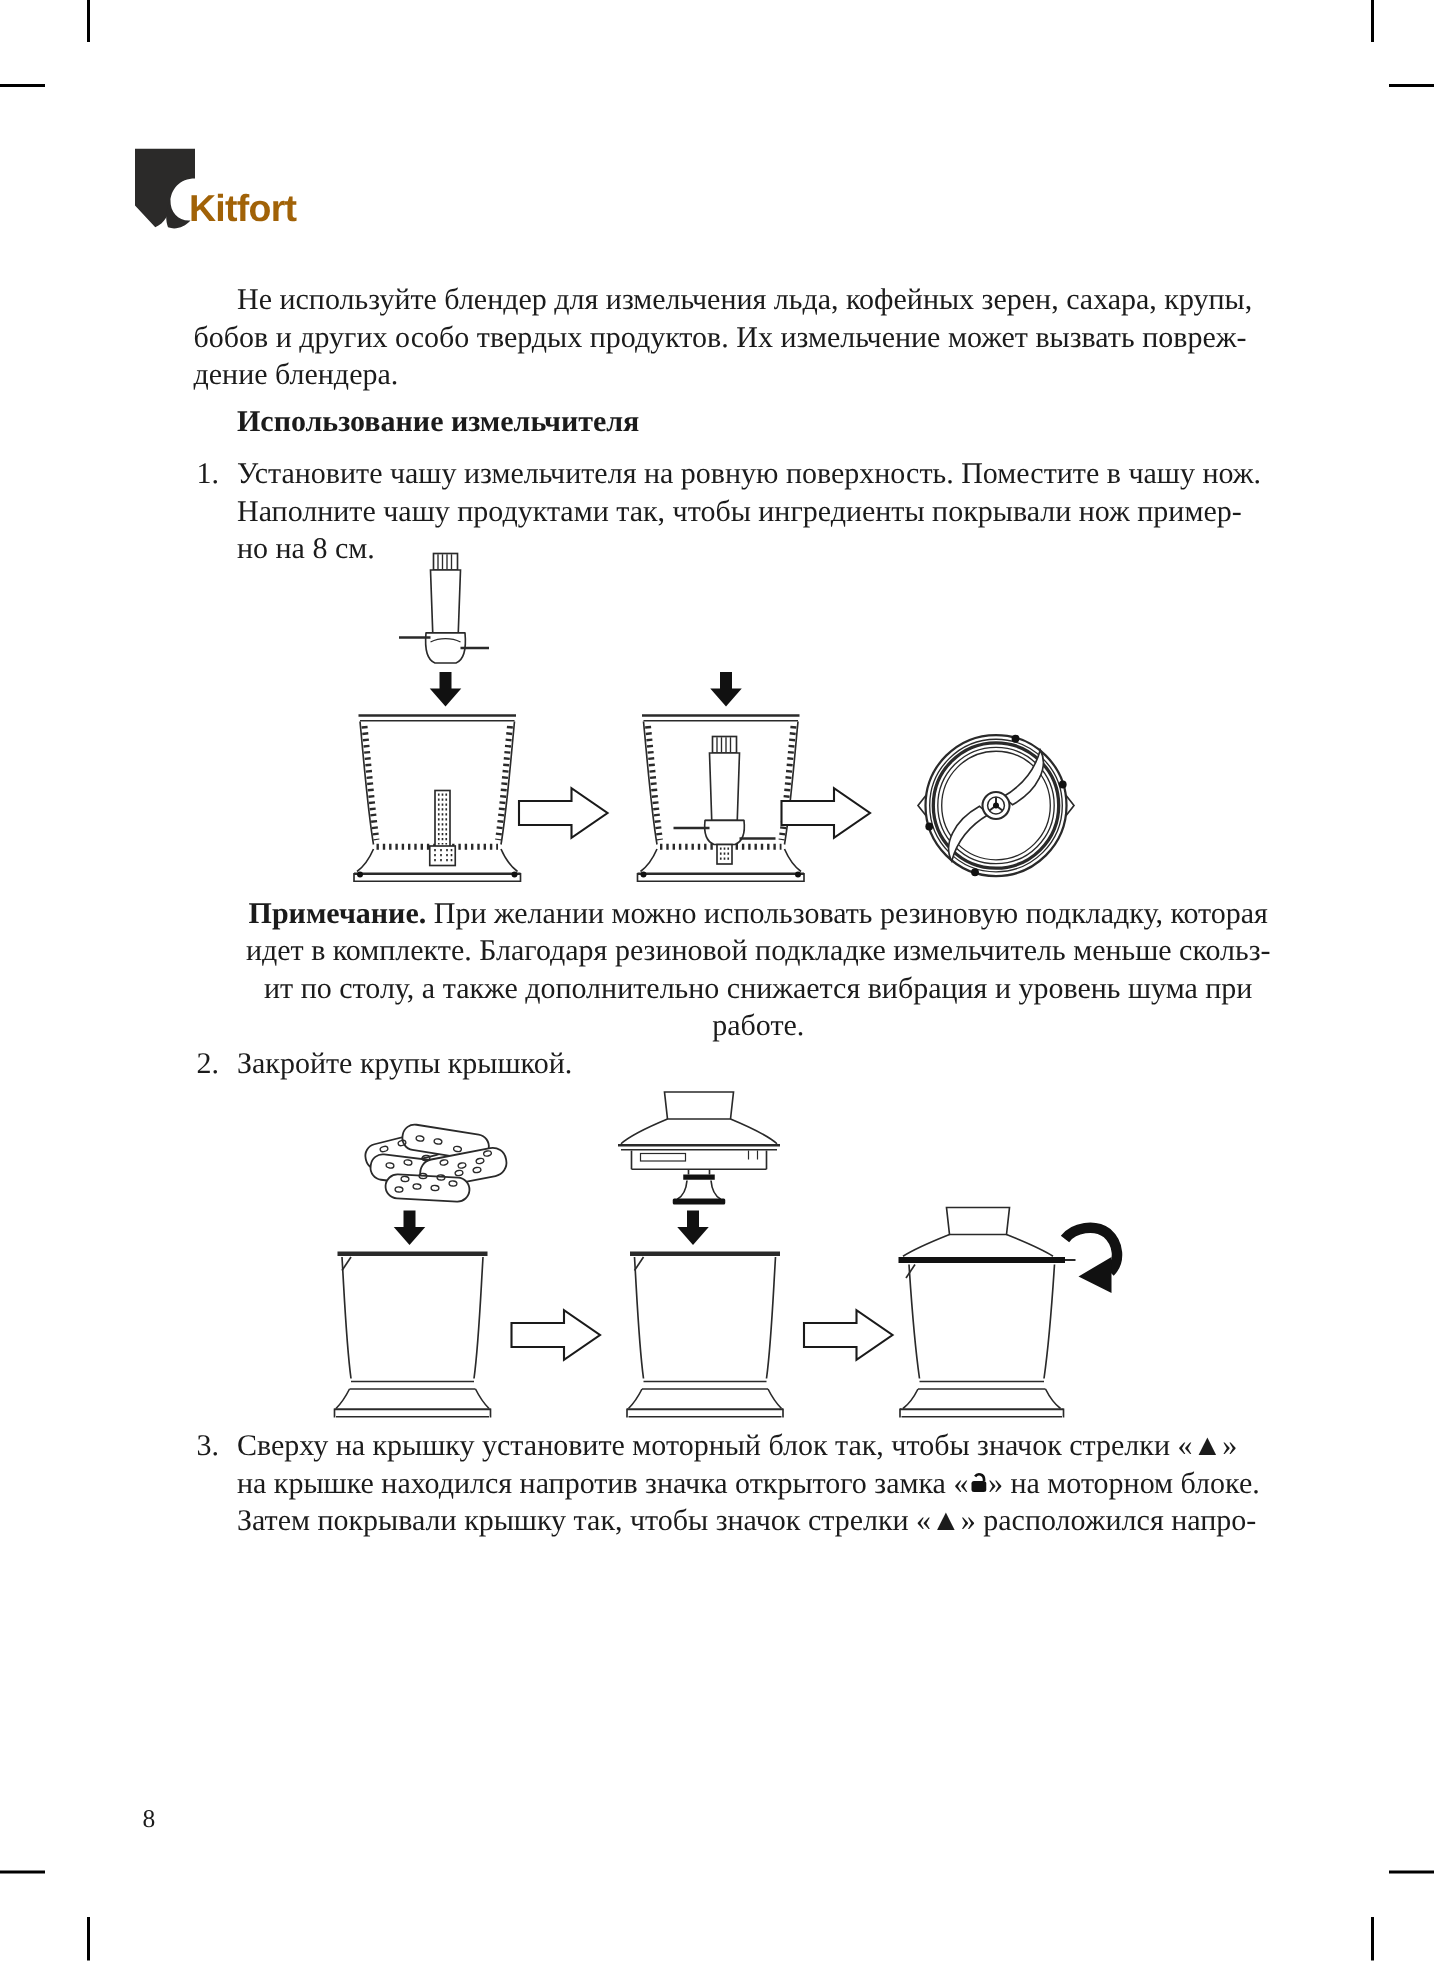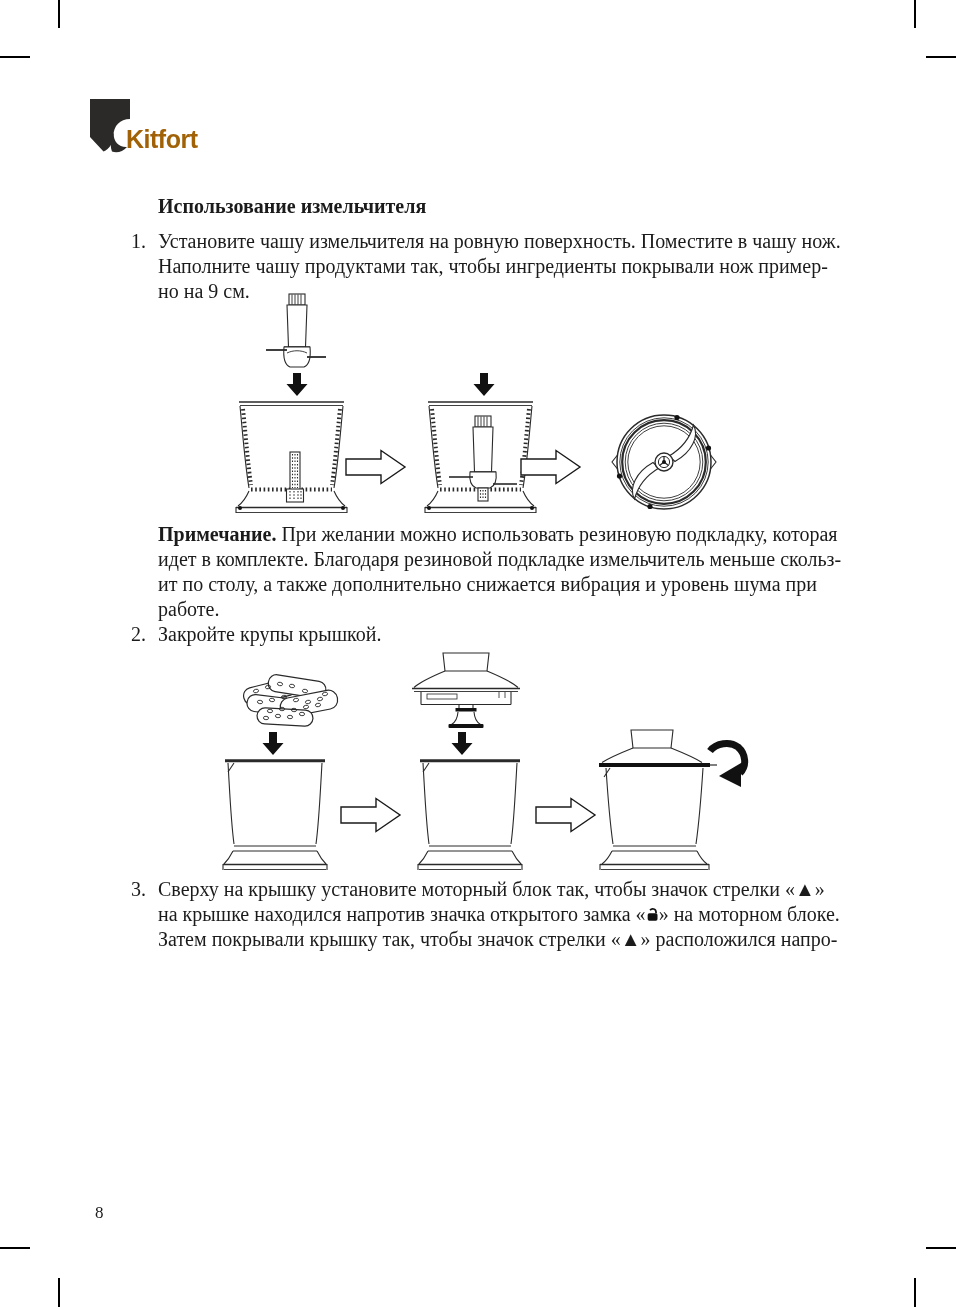--- a/index.html
+++ b/index.html
@@ -14,21 +14,21 @@
     font-family:"Liberation Sans", sans-serif;font-weight:bold;font-size:25px;
     color:#a16207;letter-spacing:-0.5px;line-height:1;margin-left:-5px;margin-bottom:1px;
   }
   
   .content{position:absolute;left:129px;top:188px;width:724px;font-size:20px;line-height:25px;}
   .para{margin:0;white-space:pre;text-indent:29px;}
   .heading{margin:6px 0 0 0;white-space:pre;text-indent:29px;font-weight:bold;}
   .list-item{position:relative;margin:0;padding-left:29px;white-space:pre;}
   .list-num{position:absolute;left:2px;top:0;}
   #item1{margin-top:10px;}
-  .note{margin:0 0 0 29px;white-space:pre;}
+  .note{margin:0 0 0 29px;white-space:pre;text-align:center;}
   .note-label{font-weight:bold;}
   .fig{position:relative;}
   #fig1{height:218px;}
   #fig1 svg{position:absolute;left:0;top:-12px;}
   #fig2{height:230px;}
   #fig2 svg{position:absolute;left:0;top:0;}
   .page-num{position:absolute;left:95px;top:1203px;font-size:17px;}
   
   .draw{fill:none;stroke:#2a2a2a;stroke-width:1.1;}
   .lock-svg{vertical-align:-1px;}
@@ -47,26 +47,29 @@
 
 <div class="logo">
   <svg width="41" height="54" viewBox="0 0 41 54">
     <path d="M0,0 H40 V20 C30,20 23.5,27 23.5,36.5 C23.5,43.5 19.5,50 13.5,52.5 L0,38 Z" fill="#2b2a29"></path>
     <path d="M23.5,34 C23.5,43 29,48.5 37,48 C33,52.5 27,54.5 22,52.5 C20,47.5 20.5,40 23.5,34 Z" fill="#2b2a29"></path>
   </svg>
   <span class="logo-text">Kitfort</span>
 </div>
 
 <div class="content">
+  <p class="para">Не используйте блендер для измельчения льда, кофейных зерен, сахара, крупы,
+бобов и других особо твердых продуктов. Их измельчение может вызвать повреж-
+дение блендера.</p>
 
   <p class="heading">Использование измельчителя</p>
 
   <div class="list-item" id="item1"><span class="list-num">1.</span><span>Установите чашу измельчителя на ровную поверхность. Поместите в чашу нож.
 Наполните чашу продуктами так, чтобы ингредиенты покрывали нож пример-
-но на 9 см.</span></div>
+но на 8 см.</span></div>
 
   <div class="fig" id="fig1">
     <svg width="703" height="232" viewBox="0 0 703 232">
 
       <g class="draw">
         <rect x="160" y="2" width="16" height="11"></rect>
         <path d="M163,2.5 V12.5 M166,2.5 V12.5 M169,2.5 V12.5 M172,2.5 V12.5" stroke-width="0.9"></path>
         <path d="M158,13 H178 L176.5,55 H159.5 Z" fill="#fff"></path>
         <path d="M155,55 H181" stroke-width="1.4"></path>
         <path d="M155,55 C154,66 156,73 161,75 H175 C180,73 182,66 181,55 Z" fill="#fff"></path>

